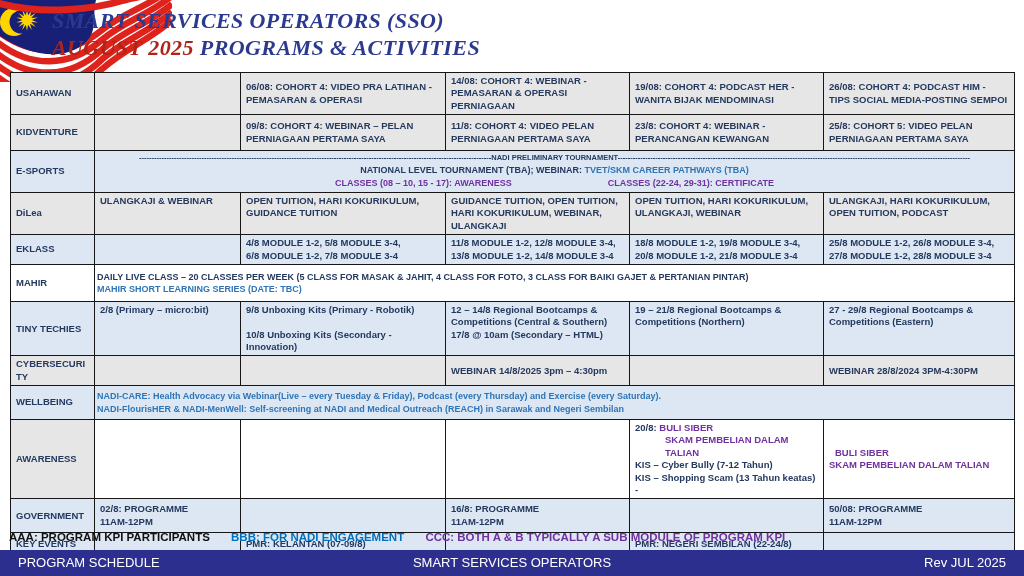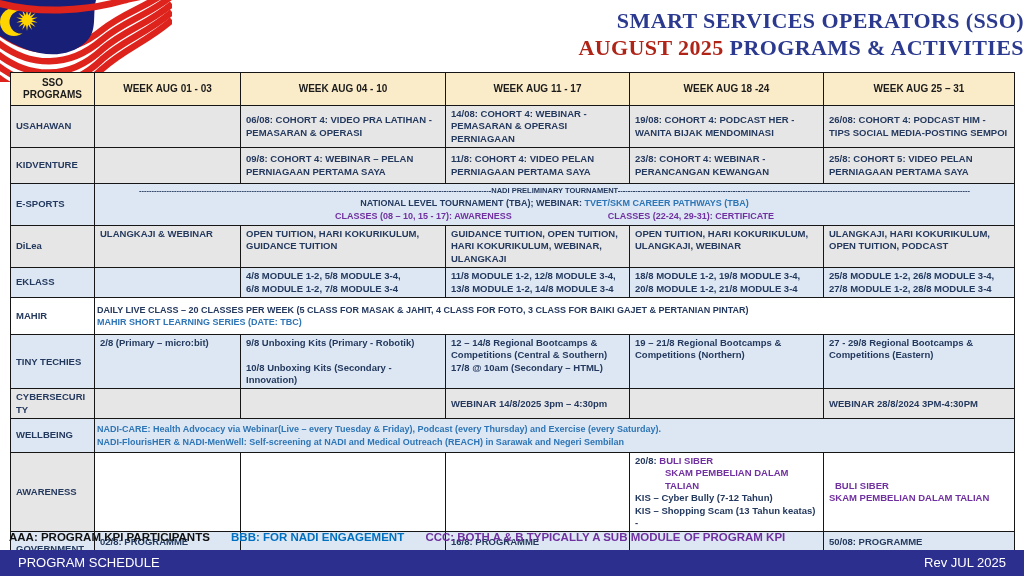--- a/index.html
+++ b/index.html
@@ -2,23 +2,23 @@
 <html><head>
 <meta charset="utf-8">
 <style>
   html,body{margin:0;padding:0}
   body{
     width:1024px;height:576px;position:relative;overflow:hidden;
     background:#ffffff;font-family:"Liberation Sans",sans-serif;
   }
   
   .title-block{
-    position:absolute;left:52px;right:0;top:8px;text-align:right;
+    position:absolute;left:52px;right:0;top:8px;text-align:left;
     font-family:"Liberation Serif",serif;font-weight:bold;
-    font-size:22px;line-height:1.22;color:#2B3A8F;letter-spacing:.4px;
+    font-size:22px;line-height:1.22;color:#2B3A8F;letter-spacing:.4px;font-style:italic;
   }
   .title-red{color:#B02418}
   
   .flag{position:absolute;left:0;top:0;width:172px;height:82px}
   
   table.sched{
     position:absolute;left:10px;top:72px;width:1004px;
     border-collapse:collapse;table-layout:fixed;
   }
   .sched td,.sched th{
@@ -85,29 +85,20 @@
 <table class="sched">
   <colgroup>
     <col style="width:84px">
       <col style="width:146px">
       <col style="width:205px">
     <col style="width:184px">
       <col style="width:194px">
       <col style="width:191px">
   </colgroup>
   <tbody>
-      <tr style="height:33px">
-    <th>SSO
-PROGRAMS</th>
-    <th>WEEK AUG 01 - 03</th>
-    <th>WEEK AUG 04 - 10</th>
-    <th>WEEK AUG 11 - 17</th>
-    <th>WEEK AUG 18 -24</th>
-    <th>WEEK AUG 25 – 31</th>
-  </tr>
 
   <tr style="height:35px">
     <td class="g lab">USAHAWAN</td>
     <td class="g"></td>
     <td class="g">06/08: COHORT 4: VIDEO PRA LATIHAN - PEMASARAN &amp; OPERASI</td>
     <td class="g">14/08: COHORT 4: WEBINAR - PEMASARAN &amp; OPERASI PERNIAGAAN</td>
     <td class="g">19/08: COHORT 4: PODCAST HER - WANITA BIJAK MENDOMINASI</td>
     <td class="g">26/08: COHORT 4: PODCAST HIM - TIPS SOCIAL MEDIA-POSTING SEMPOI</td>
   </tr>
 
@@ -232,14 +223,15 @@
   </table>
 
 <div class="legend">
   <span>AAA: PROGRAM KPI PARTICIPANTS</span>
   <span class="blu">BBB:  FOR NADI ENGAGEMENT</span>
   <span class="pur">CCC:  BOTH  A &amp; B  TYPICALLY A SUB MODULE OF PROGRAM KPI</span>
 </div>
 
 <div class="bottom-bar">
   <span class="bl">PROGRAM SCHEDULE</span>
+  <span class="bc">SMART SERVICES OPERATORS</span>
   <span class="br">Rev  JUL 2025</span>
 </div>
 
 </body></html>

